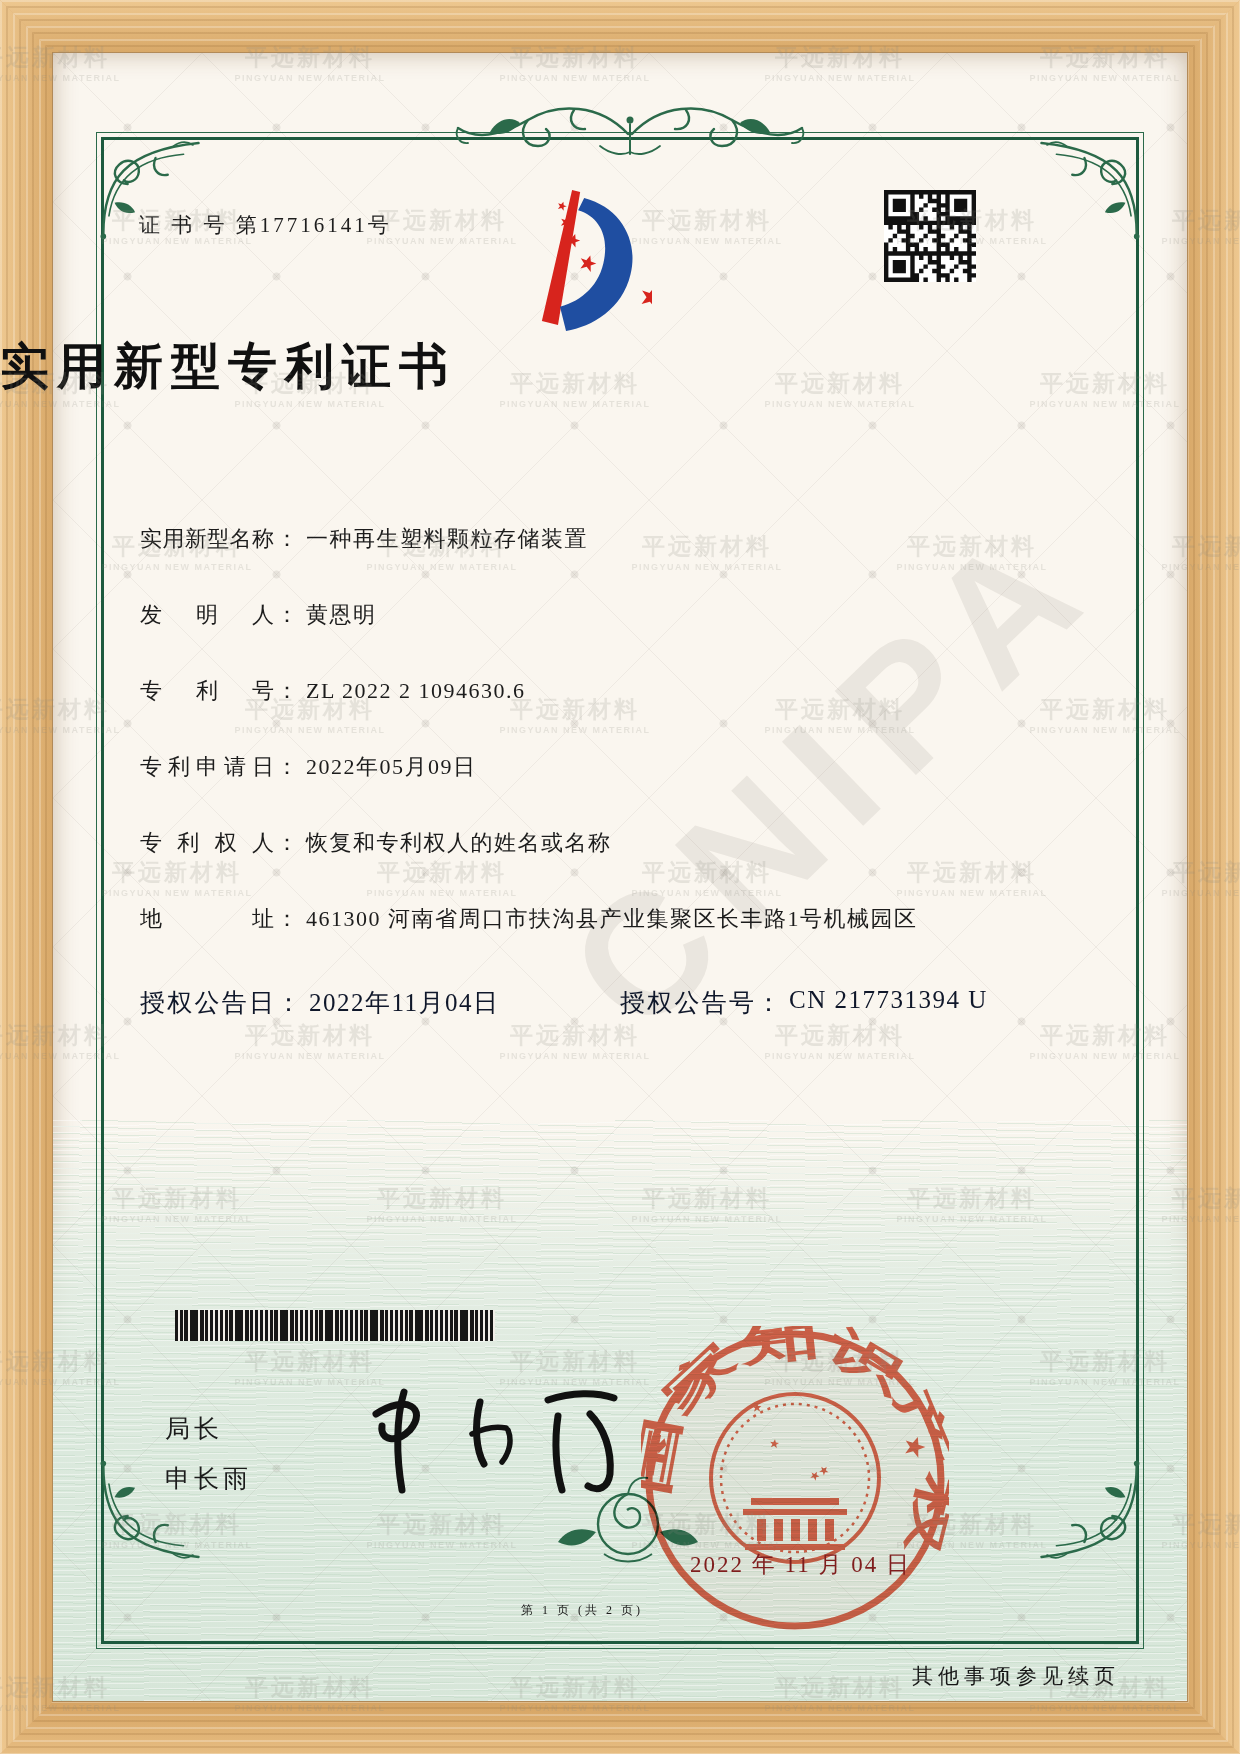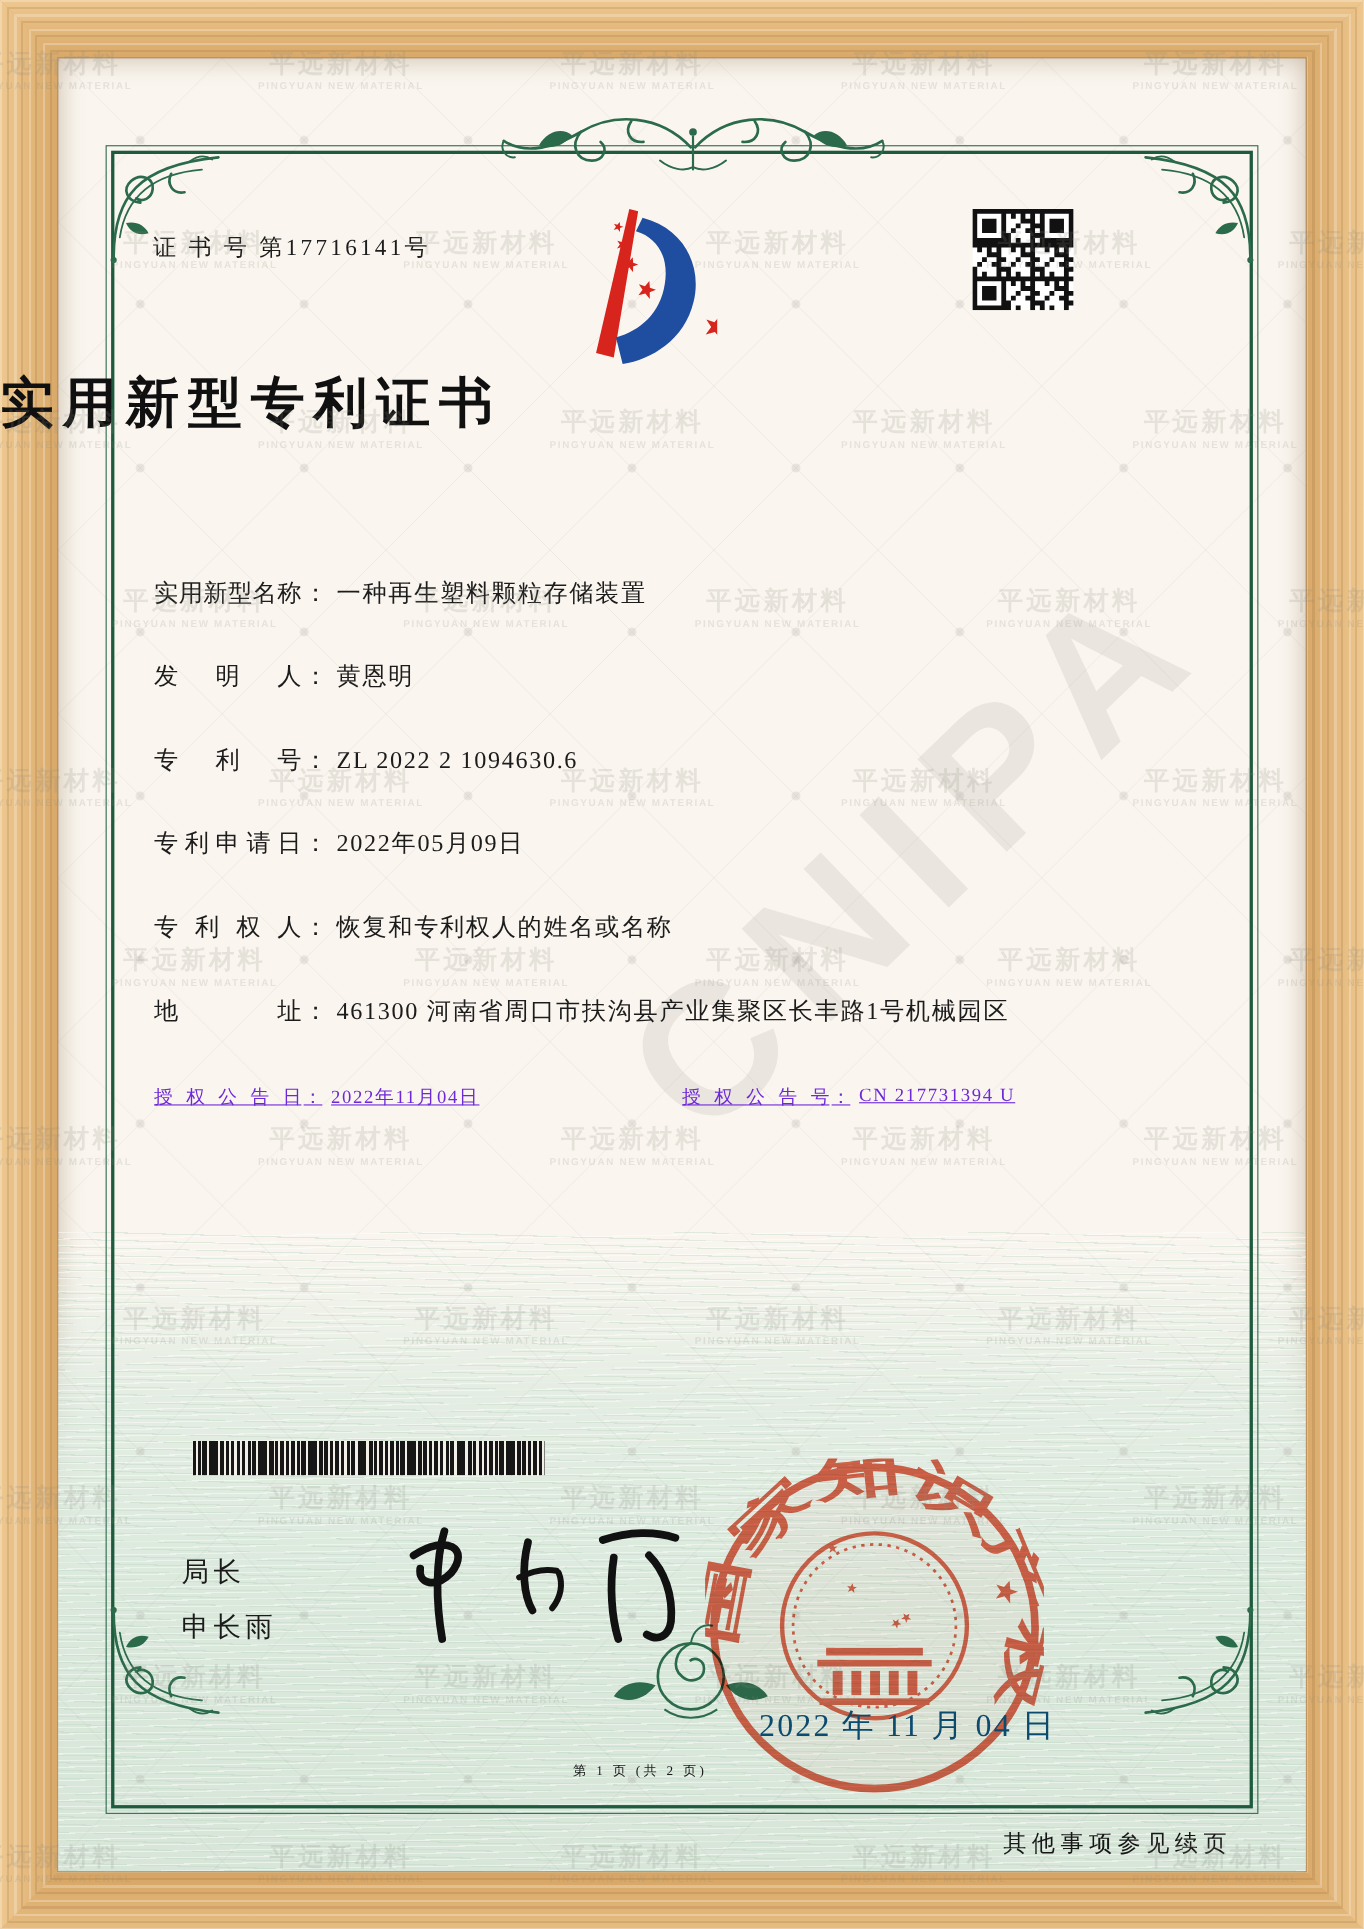--- a/index.html
+++ b/index.html
@@ -65,42 +65,42 @@
   .qr { position:absolute; left:884px; top:190px; width:92px; height:92px; }
   .title { position:absolute; left:0; top:334px; width:1120px; text-align:left;
     font-size:49px; font-weight:bold; letter-spacing:8px; color:#101010; }
 
   .field-row { position:absolute; left:140px; width:940px; display:flex; align-items:flex-start;
     font-size:22px; color:#1c1c1c; line-height:30px; }
   .f-label { display:inline-block; width:134px; flex:0 0 134px; text-align:justify; text-align-last:justify; }
   .f-colon { margin:0 8px 0 2px; }
   .f-value { letter-spacing:1.5px; }
   .addr .f-value { line-height:45px; max-width:760px; }
-  .grant-row { position:absolute; left:140px; top:986px; width:960px; display:flex; font-size:17px; color:#6d28d9;text-decoration:underline; }
+  .grant-row { position:absolute; left:140px; top:986px; width:960px; display:flex; font-size:25px; color:#0f172a; }
   .grant-row .grp { display:flex; }
   .grant-row .grp1 { width:480px; flex:0 0 480px; }
 
   .paragraphs { position:absolute; left:133px; top:1022px; width:918px;
     font-size:22.5px; line-height:44px; color:#141414; text-align:justify; letter-spacing:.5px; }
   .paragraphs p { text-indent:2em; }
 
   .barcode { position:absolute; left:175px; top:1310px; width:320px; height:31px;
     background:
       repeating-linear-gradient(90deg, #161616 0 3px, rgba(0,0,0,0) 3px 5px),
       repeating-linear-gradient(90deg, #161616 0 2px, rgba(0,0,0,0) 2px 9px),
       #f2efe9; }
 
   .officer-title { position:absolute; left:165px; top:1412px; font-family:"Liberation Sans", sans-serif;
     font-size:25px; letter-spacing:4px; color:#1b1b1b; }
   .officer-name  { position:absolute; left:165px; top:1462px; font-family:"Liberation Sans", sans-serif;
     font-size:25px; letter-spacing:4px; color:#1b1b1b; }
   .signature { position:absolute; left:352px; top:1378px; width:290px; height:130px; }
 
   .seal { position:absolute; left:641px; top:1326px; width:308px; height:308px; mix-blend-mode:multiply; opacity:.93; }
-  .seal-date { position:absolute; left:690px; top:1549px; font-size:29px; letter-spacing:2px; color:#0c4a6e; }
+  .seal-date { position:absolute; left:690px; top:1549px; font-size:23px; letter-spacing:2px; color:#7f1d1d; }
 
   .page-info { position:absolute; left:0; top:1602px; width:1120px; text-align:center;
     font-size:12px; letter-spacing:3px; color:#1a1a1a;padding-left:44px; }
   .footer-note { position:absolute; left:0; top:1662px; width:1120px; text-align:right;
     font-size:21px; letter-spacing:5px; color:#161616; }
 
   
   .wm-layer { position:absolute; inset:0; pointer-events:none; }
   .wm { position:absolute; width:210px; text-align:center; color:#8b8a80; opacity:.18;
     font-family:"Liberation Sans", sans-serif; }

